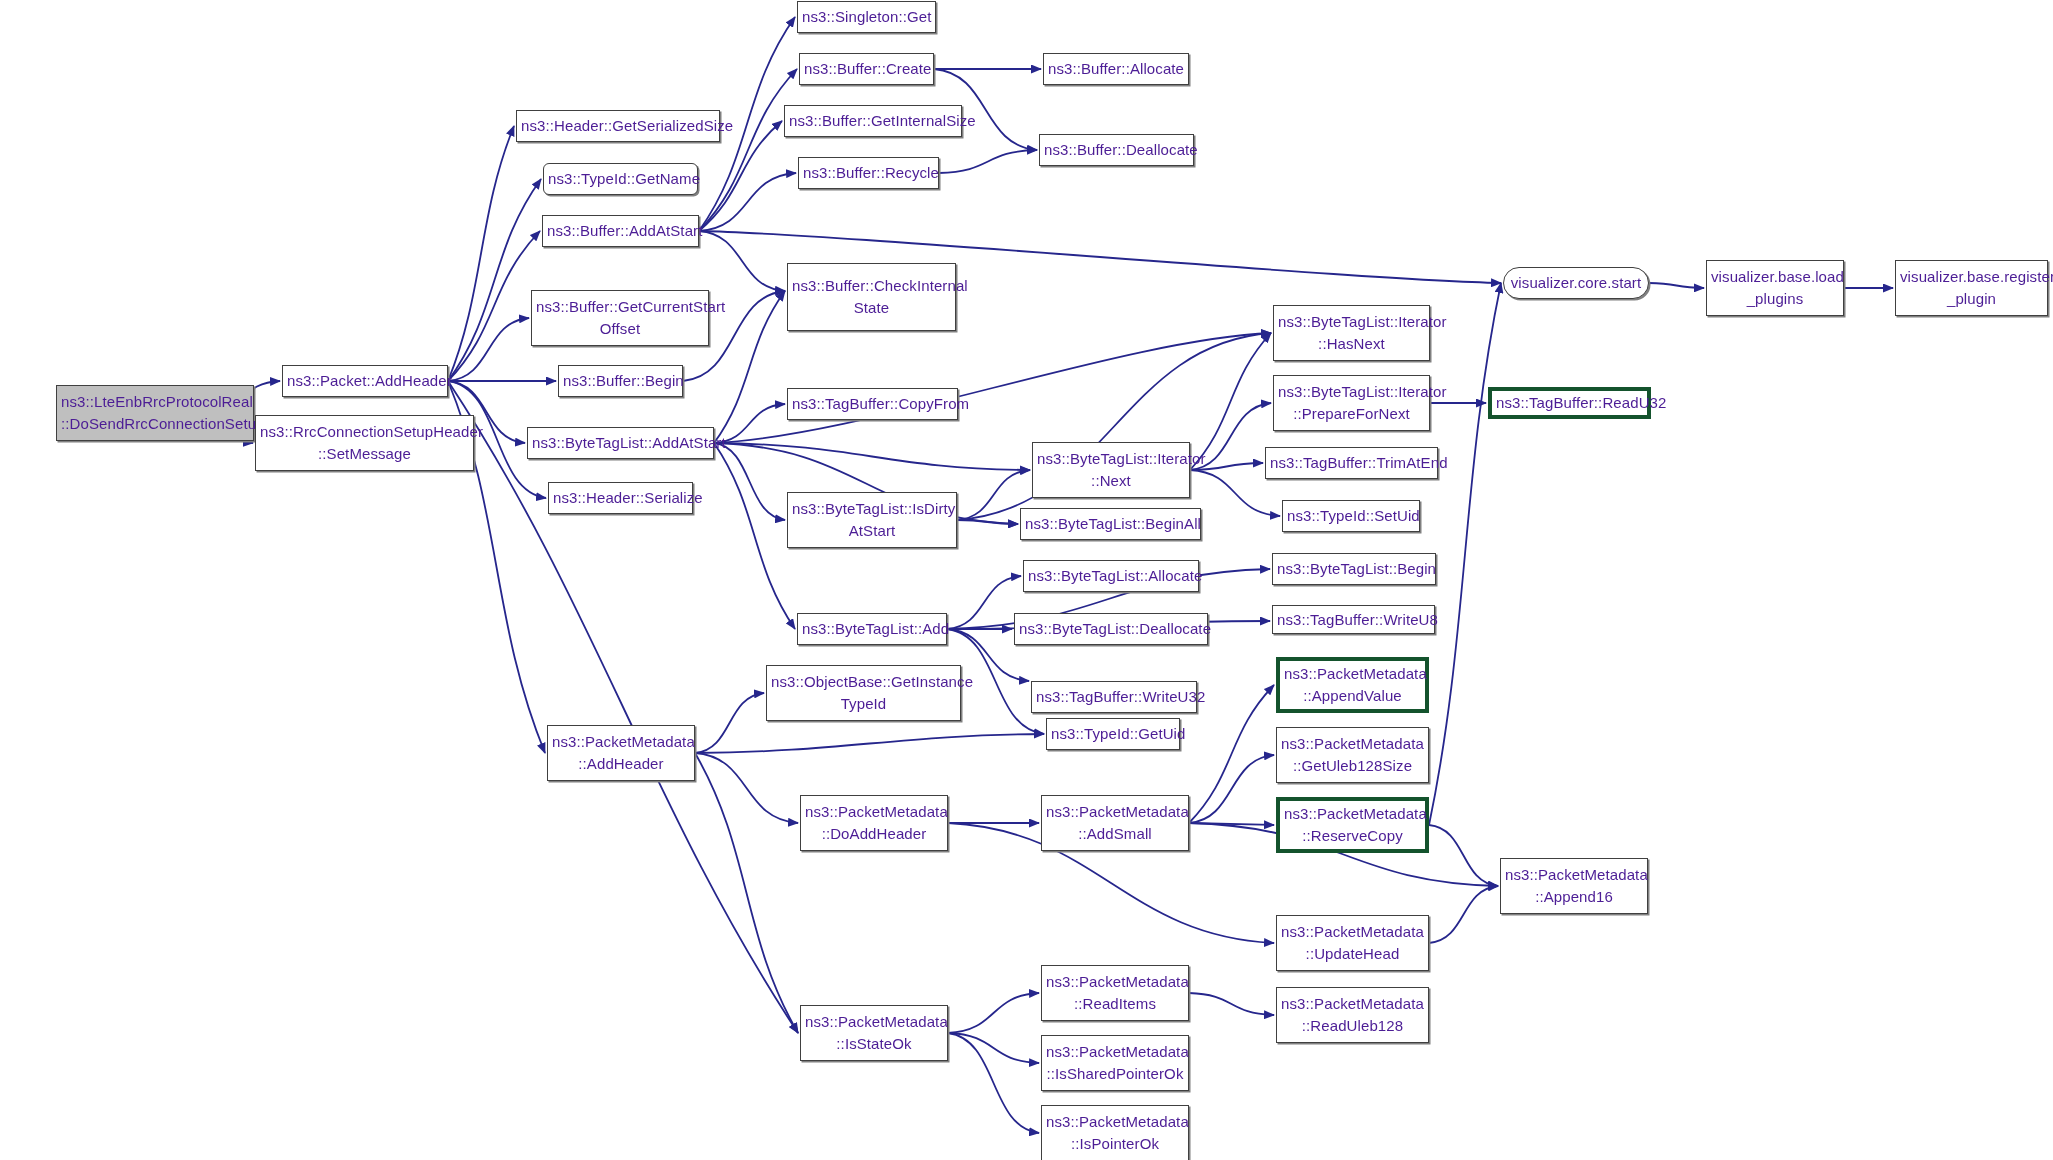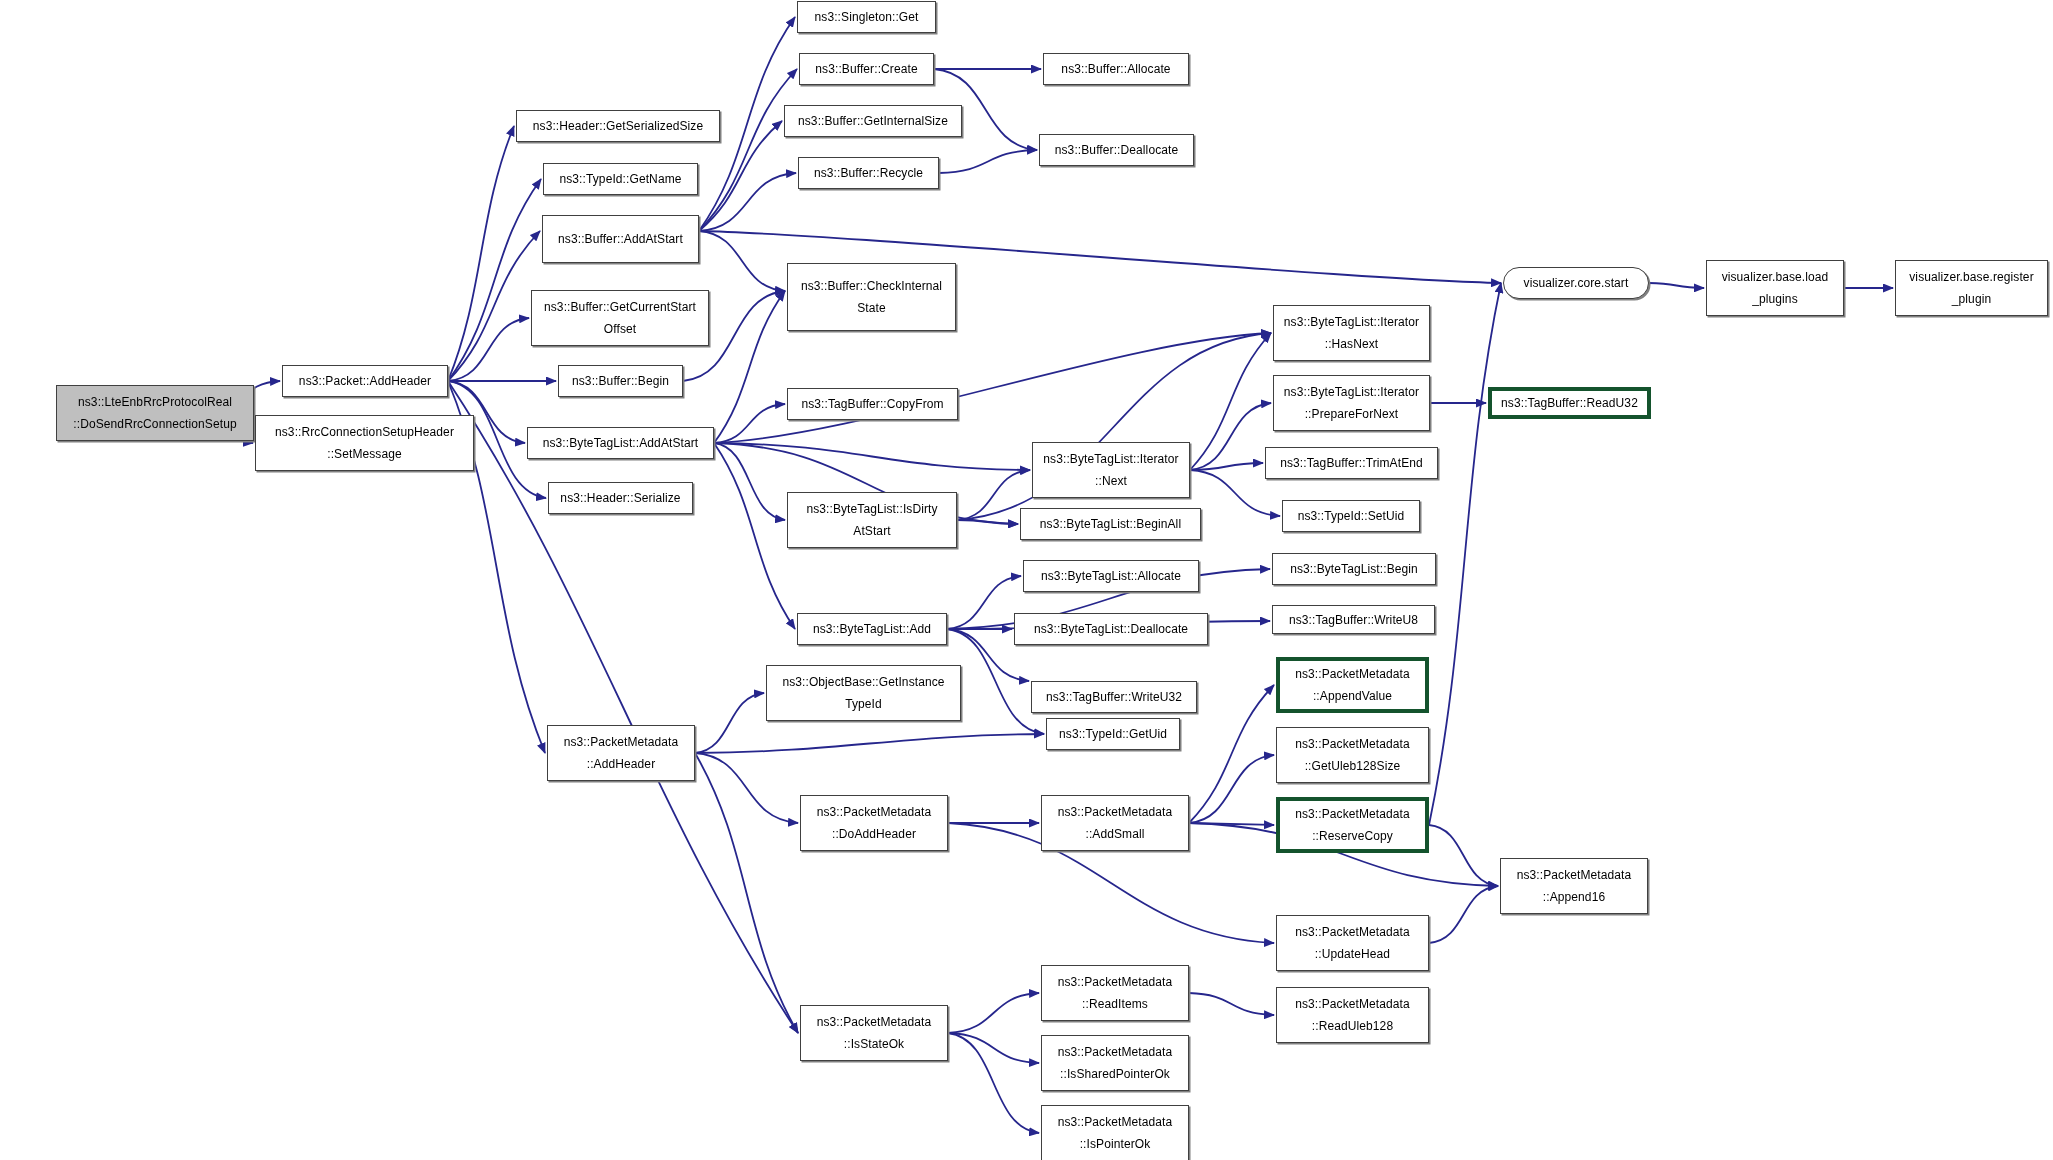--- a/index.html
+++ b/index.html
@@ -25,22 +25,22 @@
   }
   .node {
     position: absolute;
     box-sizing: border-box;
     display: flex;
     align-items: center;
     justify-content: center;
     text-align: center;
     background: #ffffff;
     border: 1px solid #404040;
-    color: #000000;
-    font-size: 12px;
+    color: #4c1d95;
+    font-size: 15px;
     line-height: 22px;
     letter-spacing: 0.1px;
     white-space: pre-line;
     padding: 1px 4px;
     box-shadow: 1.5px 1.5px 0 0 #808080;
   }
   .node.highlight {
     background: #bfbfbf;
     border: 1px solid #404040;
   }
@@ -124,22 +124,22 @@
         <path d="M1844,288 L1893,288" fill="none" stroke="#26268c" stroke-width="1.8" marker-end="url(#arrow)"></path>
       </g>
   </svg>
   <div id="nodes-layer">
       <div class="node highlight" style="left: 8px; top: 385px; width: 198px; height: 56px; margin-left: 48px;"><span>ns3::LteEnbRrcProtocolReal
 ::DoSendRrcConnectionSetup</span></div>
       <div class="node" style="left: 282px; top: 365px; width: 166px; height: 32px;"><span>ns3::Packet::AddHeader</span></div>
       <div class="node" style="left: 255px; top: 415px; width: 219px; height: 56px;"><span>ns3::RrcConnectionSetupHeader
 ::SetMessage</span></div>
       <div class="node" style="left: 516px; top: 110px; width: 204px; height: 32px;"><span>ns3::Header::GetSerializedSize</span></div>
-      <div class="node" style="left: 543px; top: 163px; width: 155px; height: 32px;"><span>ns3::TypeId::GetName</span></div>
-      <div class="node" style="left: 542px; top: 215px; width: 157px; height: 48px;"><span>ns3::Buffer::AddAtStart</span></div>
+      <div class="node" style="left: 543px; top: 163px; width: 155px; height: 32px; border-radius: 6px;"><span>ns3::TypeId::GetName</span></div>
+      <div class="node" style="left: 542px; top: 215px; width: 157px; height: 32px;"><span>ns3::Buffer::AddAtStart</span></div>
       <div class="node" style="left: 531px; top: 290px; width: 178px; height: 56px;"><span>ns3::Buffer::GetCurrentStart
 Offset</span></div>
       <div class="node" style="left: 558px; top: 365px; width: 125px; height: 32px;"><span>ns3::Buffer::Begin</span></div>
       <div class="node" style="left: 527px; top: 427px; width: 187px; height: 32px;"><span>ns3::ByteTagList::AddAtStart</span></div>
       <div class="node" style="left: 548px; top: 482px; width: 145px; height: 32px;"><span>ns3::Header::Serialize</span></div>
       <div class="node" style="left: 547px; top: 725px; width: 148px; height: 56px;"><span>ns3::PacketMetadata
 ::AddHeader</span></div>
       <div class="node" style="left: 800px; top: 1005px; width: 148px; height: 56px;"><span>ns3::PacketMetadata
 ::IsStateOk</span></div>
       <div class="node" style="left: 797px; top: 1px; width: 139px; height: 32px;"><span>ns3::Singleton::Get</span></div>

